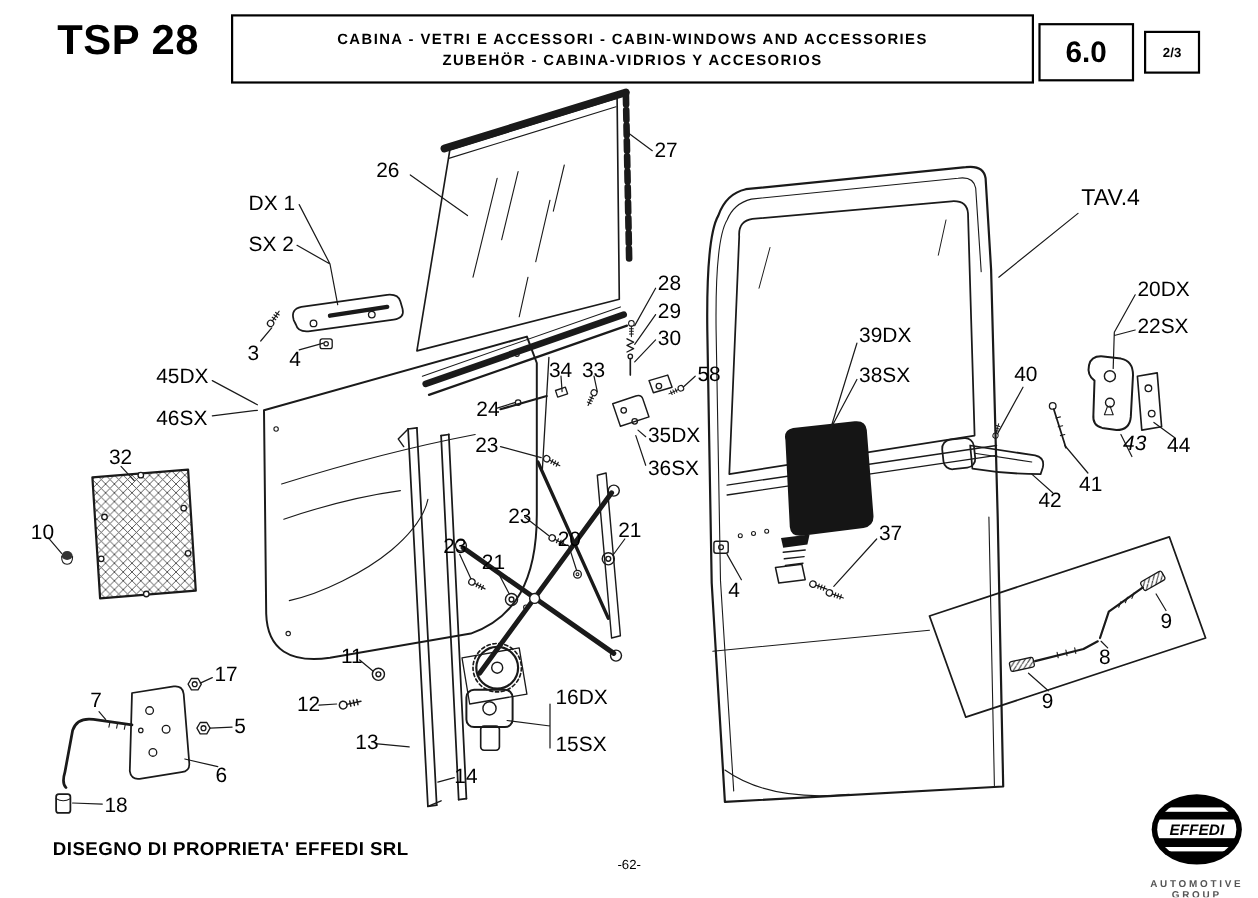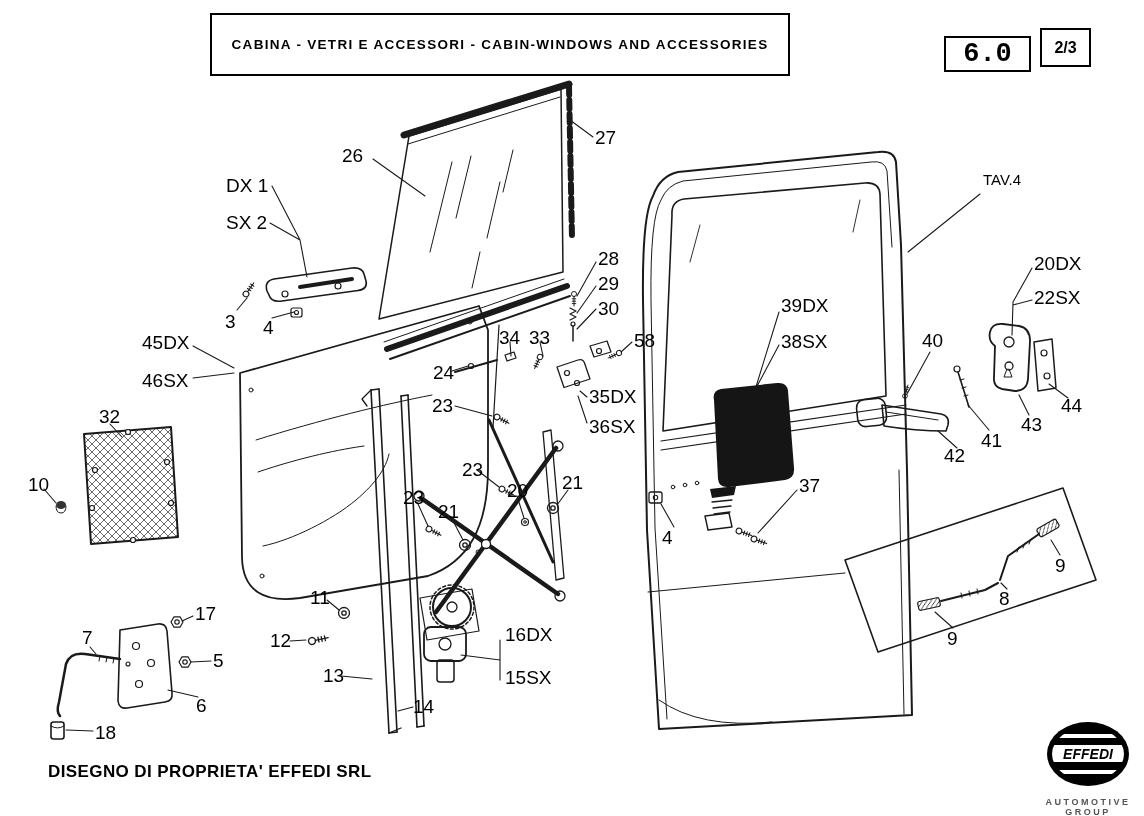--- a/index.html
+++ b/index.html
@@ -10,42 +10,42 @@
     overflow:hidden;
   }
   .diagram-svg { position:absolute; left:0; top:0; }
 
   
   .doc-code {
     position:absolute; left:52px; top:16px;
     font-size:38px; font-weight:700; letter-spacing:0.5px;
   }
   .title-box {
-    position:absolute; left:210px; top:13px; width:580px; height:63px;
+    position:absolute; left:210px; top:13px; width:730px; height:63px;
     border:2px solid #000; background:#fff;
     display:flex; flex-direction:column; justify-content:center; align-items:center;
   }
   .title-line { font-size:13.5px; font-weight:700; letter-spacing:1.3px; line-height:19px; white-space:nowrap; }
   .section-box {
-    position:absolute; left:944px; top:36px; width:87px; height:36px;
+    position:absolute; left:944px; top:21px; width:87px; height:53px;
     border:2px solid #000; display:flex; align-items:center; justify-content:center;
-    font-size:27px; font-weight:700;font-family:Liberation Mono, monospace;
+    font-size:27px; font-weight:700;
   }
   .sheet-box {
     position:absolute; left:1040px; top:28px; width:51px; height:39px;
     border:2px solid #000; display:flex; align-items:center; justify-content:center;
-    font-size:16px; font-weight:700;
+    font-size:12px; font-weight:700;
   }
 
   
   .labels-layer { position:absolute; left:0; top:0; width:100%; height:100%; }
   .part-label {
     position:absolute; font-size:19px; color:#000; white-space:nowrap; line-height:20px;
   }
-  .ref-label { font-size:15px; }
+  .ref-label { font-size:21px; }
 
   
   .ownership {
     position:absolute; left:48px; top:762px;
     font-size:17px; font-weight:700; letter-spacing:0.4px;
   }
   .page-num {
     position:absolute; left:0; top:779px; width:1144px; text-align:center; font-size:12px;
   }
   .logo-wrap { position:absolute; left:1022px; top:718px; width:132px; text-align:center; }
@@ -299,22 +299,24 @@
         <path d="M957,448 L938,431"></path>
         <path d="M674,527 L661,504"></path>
         <path d="M797,490 L758,533"></path>
         <path d="M1060,555 L1051,540"></path>
         <path d="M1007,589 L1001,583"></path>
         <path d="M953,628 L935,612"></path>
       </g>
     </g>
   </svg>
 
+  <div class="doc-code">TSP 28</div>
   <div class="title-box">
     <div class="title-line">CABINA - VETRI E ACCESSORI - CABIN-WINDOWS AND ACCESSORIES</div>
+    <div class="title-line">ZUBEHÖR - CABINA-VIDRIOS Y ACCESORIOS</div>
   </div>
   <div class="section-box">6.0</div>
   <div class="sheet-box">2/3</div>
 
   <div class="labels-layer">
     <span class="part-label ref-label" style="left:983px; top:170px;">TAV.4</span>
   <span class="part-label" style="left: 342px; top: 146px;">26</span>
       <span class="part-label" style="left: 595px; top: 128px;">27</span>
       <span class="part-label" style="left: 226px; top: 176px;">DX 1</span>
       <span class="part-label" style="left: 226px; top: 213px;">SX 2</span>
@@ -349,31 +351,32 @@
       <span class="part-label" style="left: 323px; top: 666px;">13</span>
       <span class="part-label" style="left: 413px; top: 697px;">14</span>
       <span class="part-label" style="left: 505px; top: 625px;">16DX</span>
       <span class="part-label" style="left: 505px; top: 668px;">15SX</span>
       <span class="part-label" style="left: 781px; top: 296px;">39DX</span>
       <span class="part-label" style="left: 781px; top: 332px;">38SX</span>
       <span class="part-label" style="left: 922px; top: 331px;">40</span>
       <span class="part-label" style="left: 1034px; top: 254px;">20DX</span>
       <span class="part-label" style="left: 1034px; top: 288px;">22SX</span>
       <span class="part-label" style="left: 981px; top: 431px;">41</span>
-      <span class="part-label" style="left: 1021px; top: 415px;">43</span>
+      <span class="part-label" style="left: 1021px; top: 394px; font-style: italic;">43</span>
       <span class="part-label" style="left: 1061px; top: 396px;">44</span>
       <span class="part-label" style="left: 944px; top: 446px;">42</span>
       <span class="part-label" style="left: 662px; top: 528px;">4</span>
       <span class="part-label" style="left: 799px; top: 476px;">37</span>
       <span class="part-label" style="left: 1055px; top: 556px;">9</span>
       <span class="part-label" style="left: 999px; top: 589px;">8</span>
       <span class="part-label" style="left: 947px; top: 629px;">9</span>
     </div>
 
   <div class="ownership">DISEGNO DI PROPRIETA' EFFEDI SRL</div>
+  <div class="page-num">-62-</div>
 
   <div class="logo-wrap">
     <svg width="132" height="74" viewBox="0 0 132 74">
       <defs>
         <clipPath id="logoClip">
             <ellipse cx="66" cy="36" rx="36" ry="27"></ellipse>
           </clipPath>
       </defs>
       <ellipse cx="66" cy="36" rx="41" ry="32" fill="#000"></ellipse>
       <g clip-path="url(#logoClip)">

